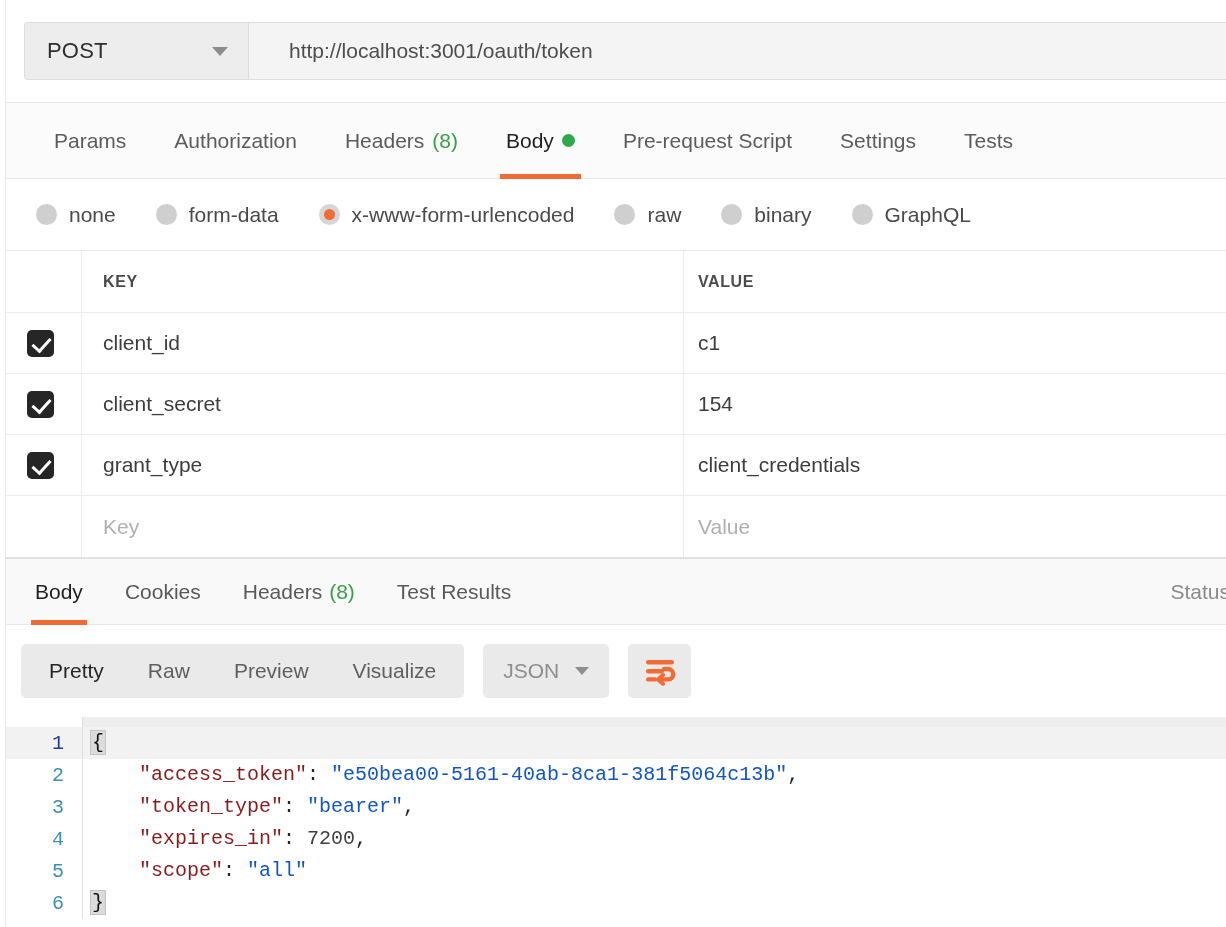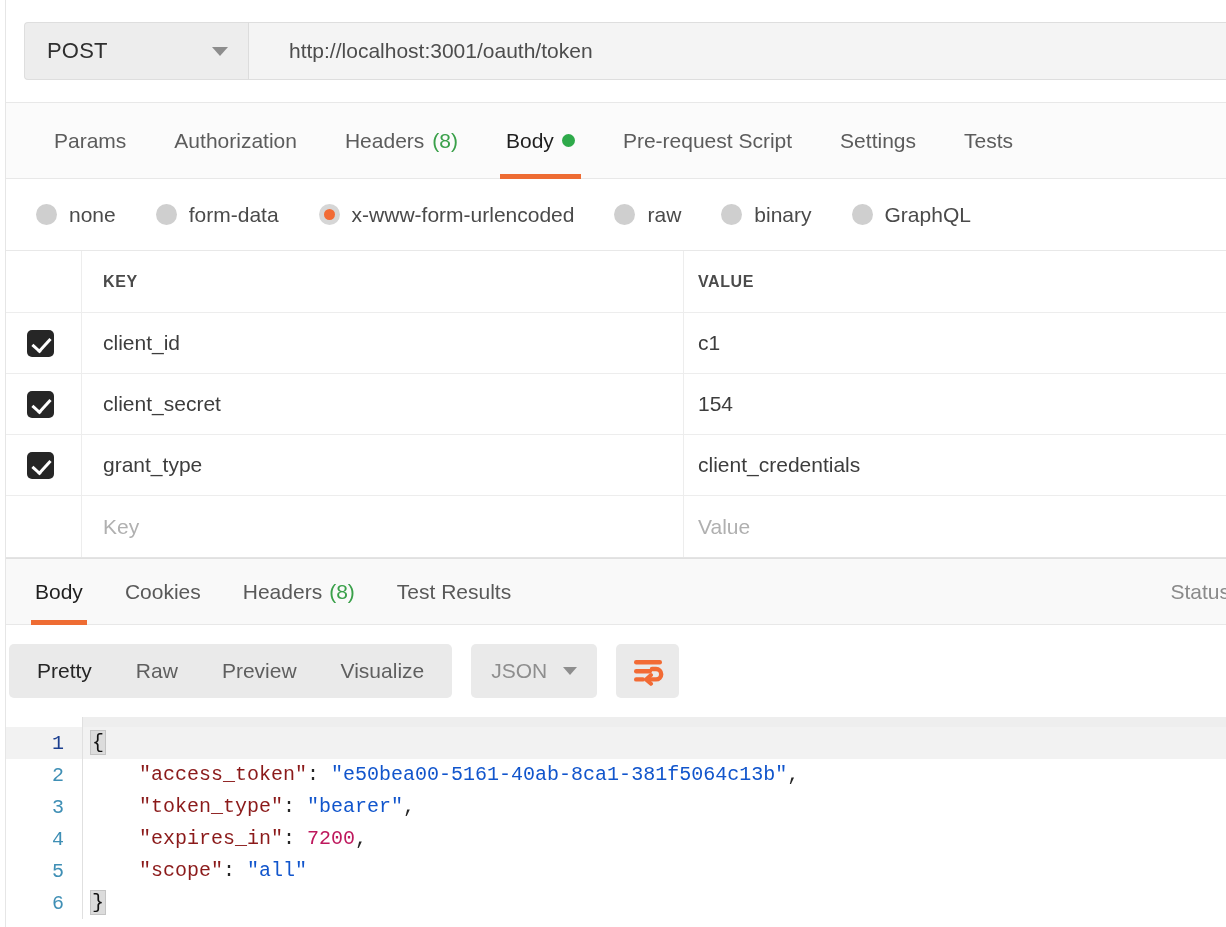--- a/index.html
+++ b/index.html
@@ -255,21 +255,21 @@
     color: #8a8a8a;
     white-space: nowrap;
   }
 
   
   .fmt-bar {
     height: 92px;
     background: #ffffff;
     display: flex;
     align-items: center;
-    padding-left: 9px;
+    padding-left: 21px;
     gap: 19px;
   }
   .seg-group {
     height: 54px;
     background: #eaeaea;
     border-radius: 5px;
     display: flex;
     align-items: center;
     padding: 0 6px;
   }
@@ -335,21 +335,21 @@
     flex: 1;
     border-left: 1px solid #e0e0e0;
     padding-left: 8px;
     white-space: pre;
     color: #222222;
     height: 32px;
     line-height: 32px;
   }
   .tok-key { color: #8b1a1a; }
   .tok-str { color: #1155cc; }
-  .tok-num { color: #be185d; }
+  .tok-num { color: #404040; }
   .tok-punct { color: #262626; }
   .brace-hl {
     background: #dcdcdc;
     outline: 1px solid #c4c4c4;
     color: #111111;
     padding: 0 1px;
   }
   .code-scroll-top {
     height: 10px;
     background: #eeeeee;

